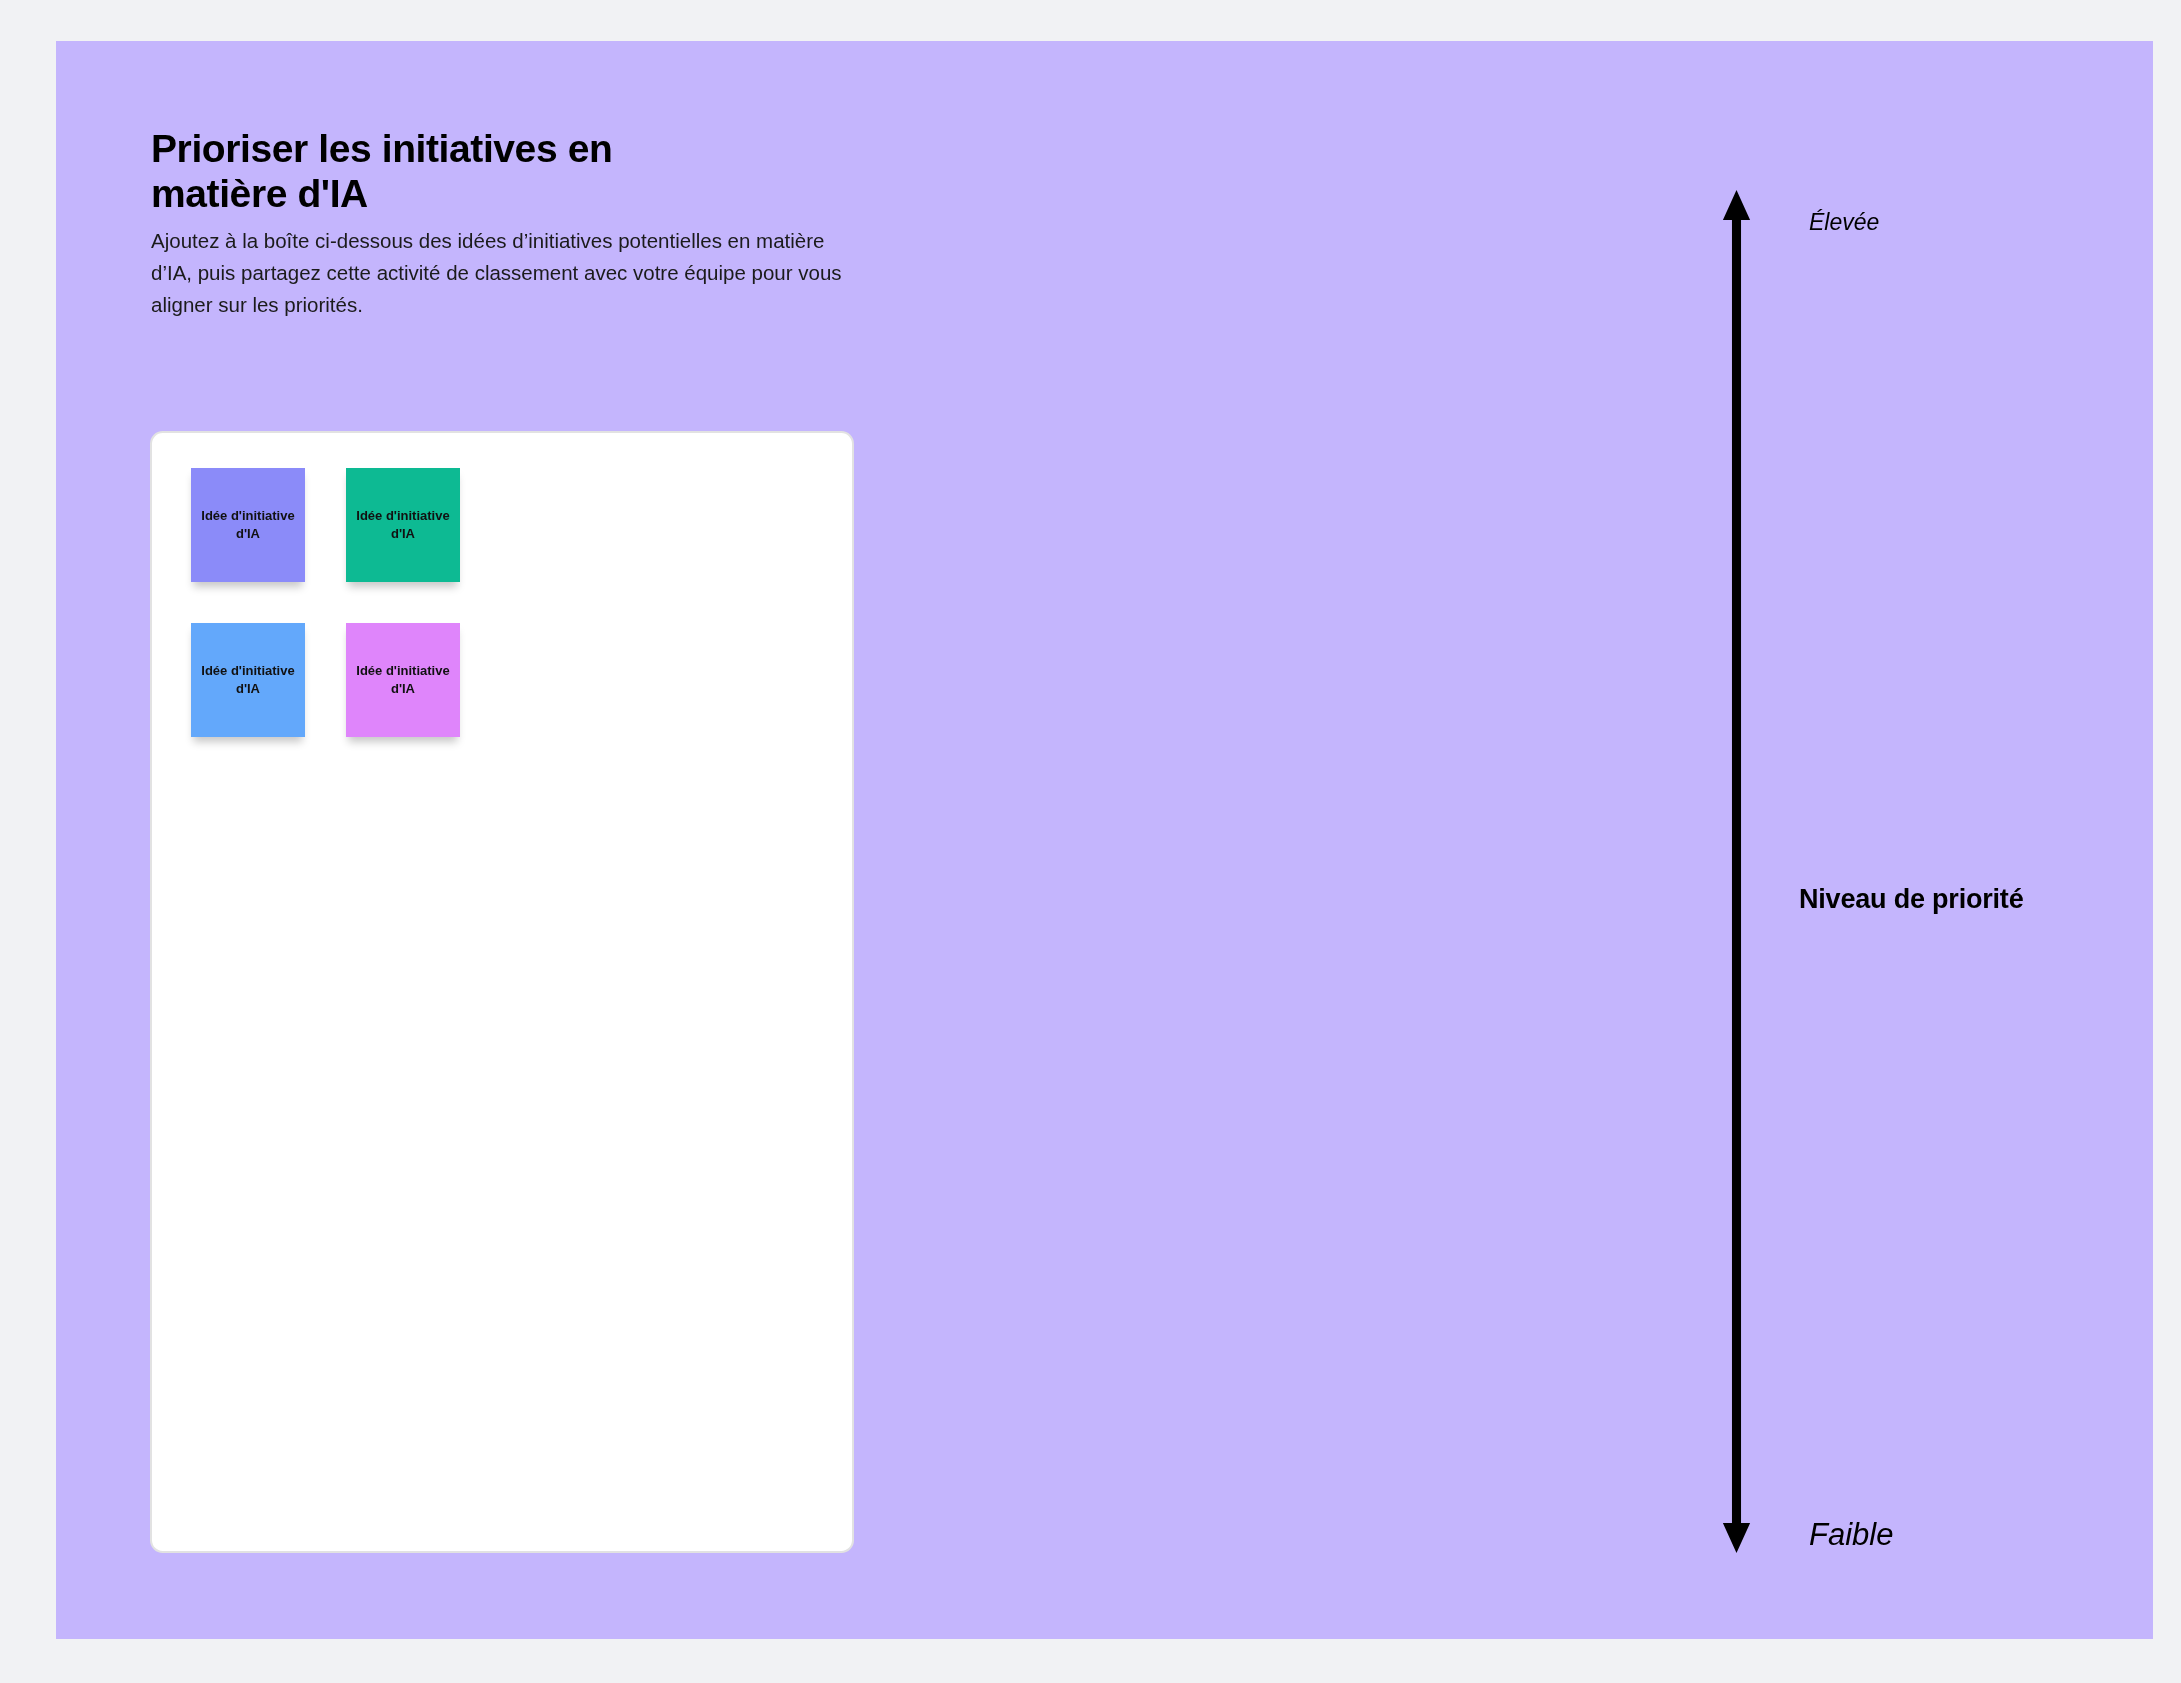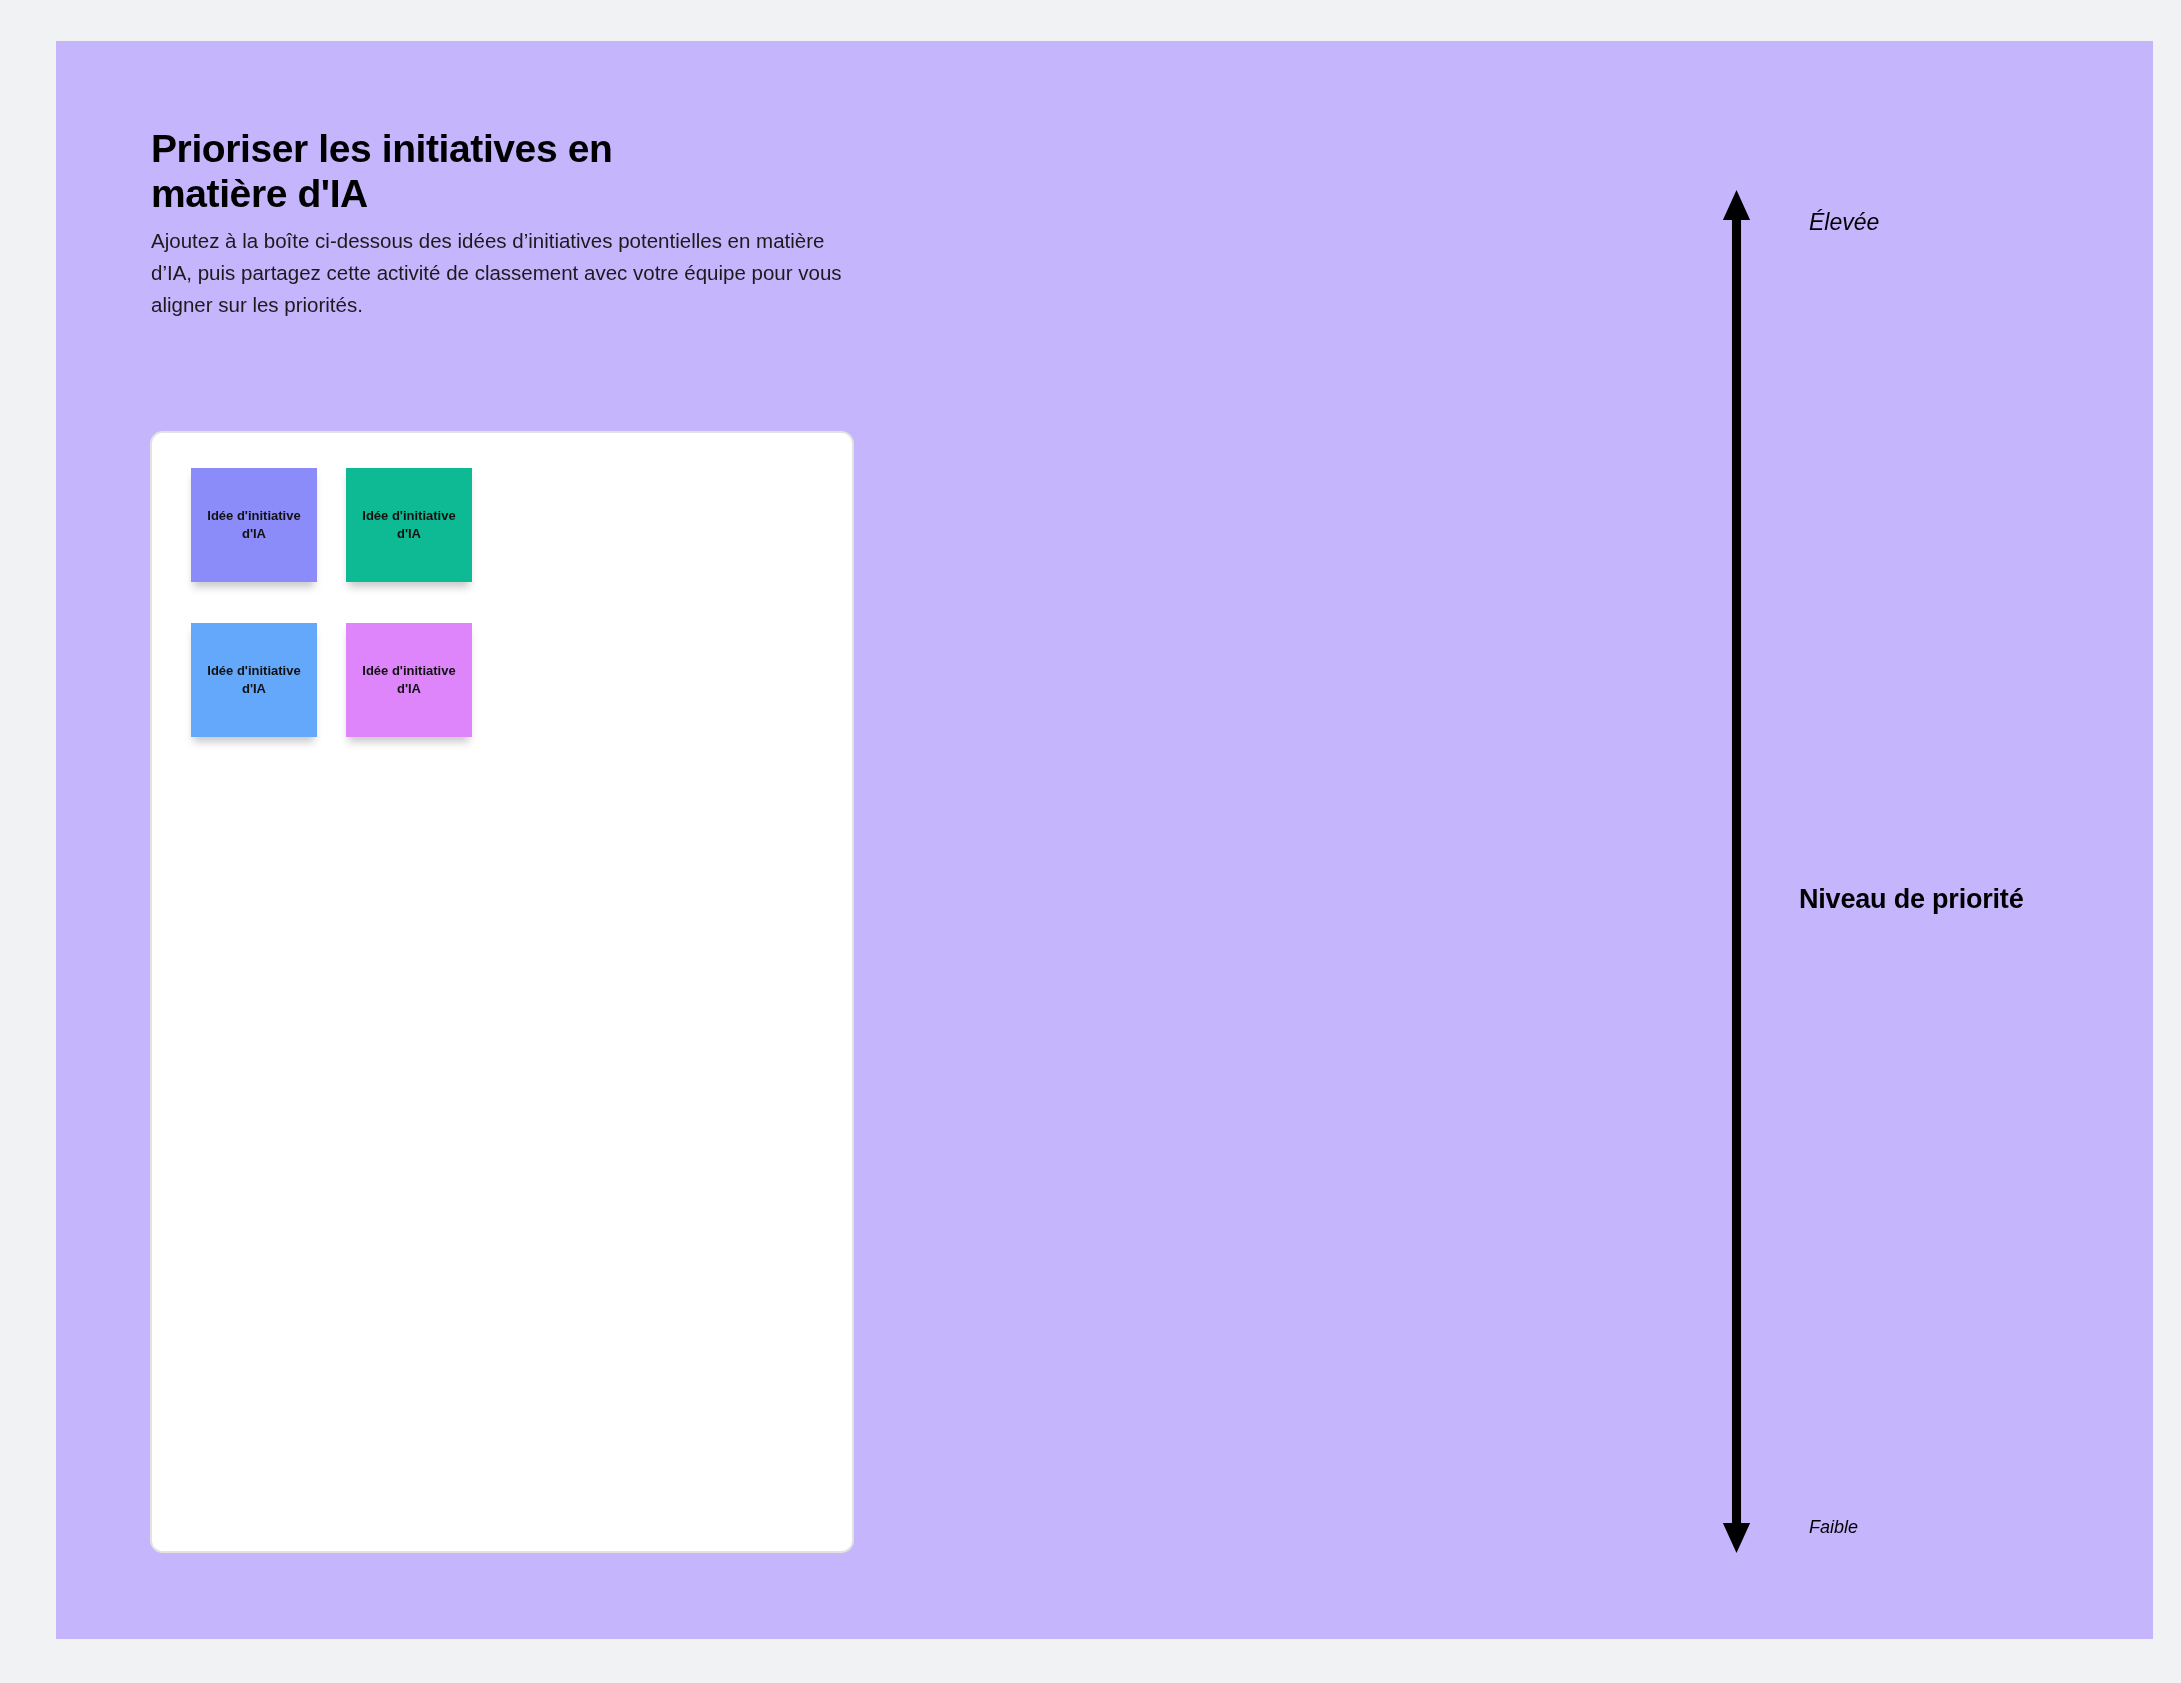--- a/index.html
+++ b/index.html
@@ -70,21 +70,21 @@
     top: 35px;
     width: 273px;
     display: grid;
     grid-template-columns: 114px 114px;
     grid-template-rows: 114px 114px;
     column-gap: 41px;
     row-gap: 41px;
   }
 
   .sticky-note {
-    width: 126px;
+    width: 114px;
     height: 114px;
     box-sizing: border-box;
     display: flex;
     align-items: center;
     justify-content: center;
     text-align: center;
     font-size: 13px;
     line-height: 1.42;
     font-weight: 600;
     color: #111111;
@@ -115,21 +115,21 @@
     font-style: italic;
     font-weight: 400;
     color: #000000;
     white-space: nowrap;
   }
 
   .axis-label-low {
     position: absolute;
     left: 1753px;
     top: 1476px;    
-    font-size: 18px;
+    font-size: 31px;
     font-style: italic;
     font-weight: 400;
     color: #000000;
     white-space: nowrap;
   }
 
   .axis-title {
     position: absolute;
     left: 1743px;   
     top: 843px;     

